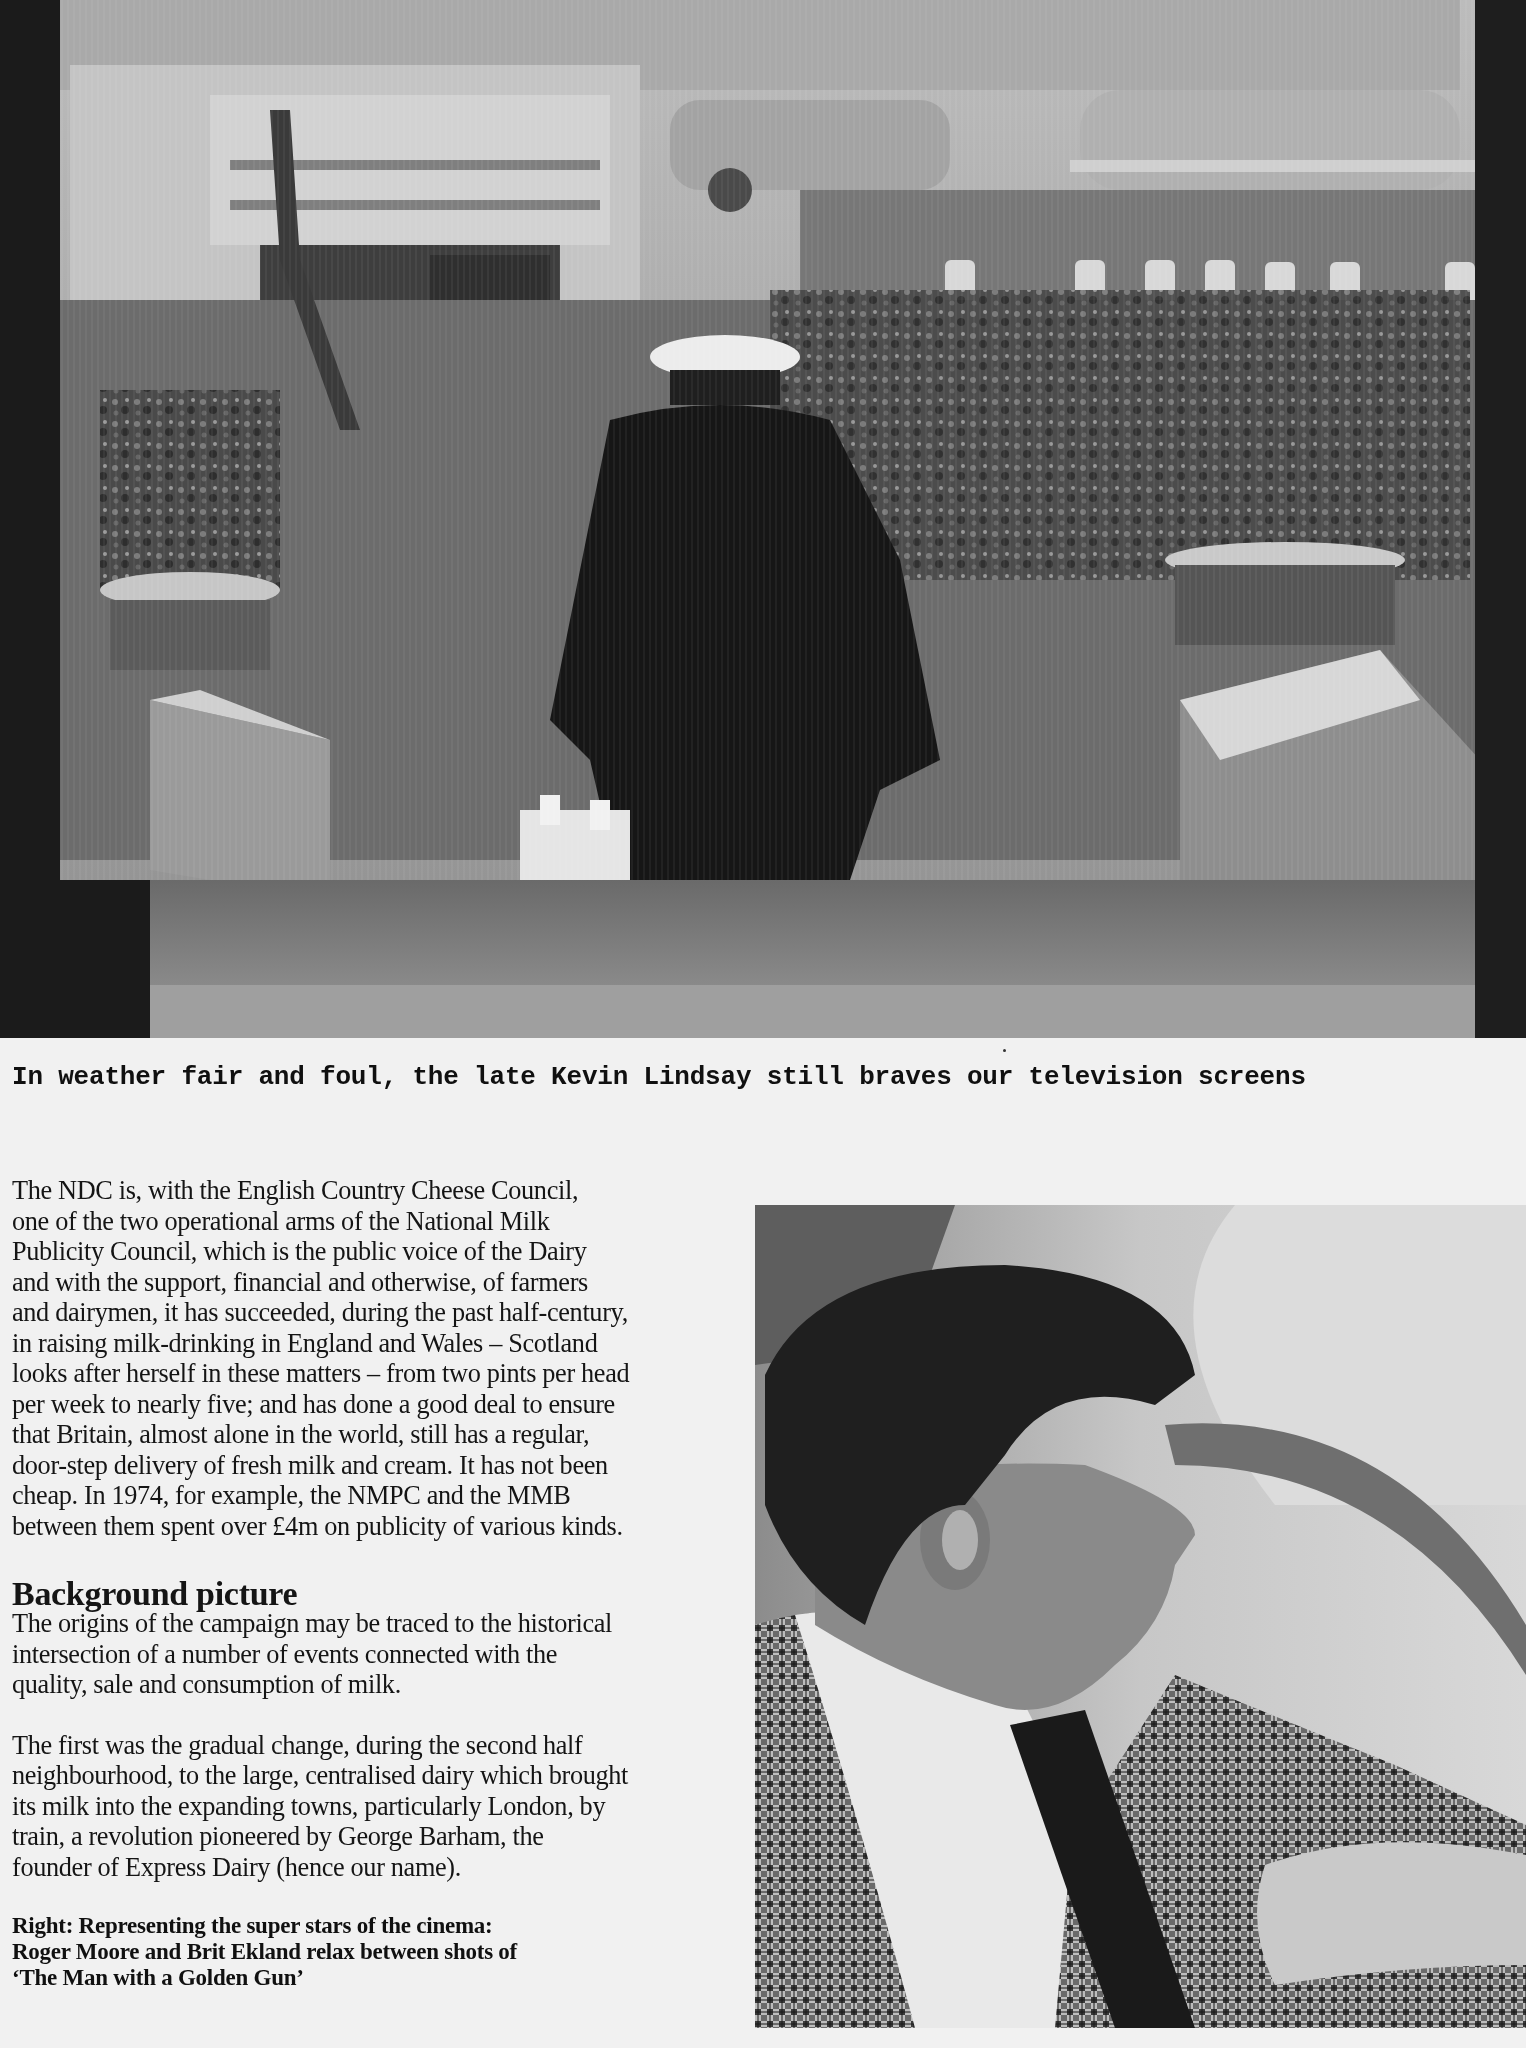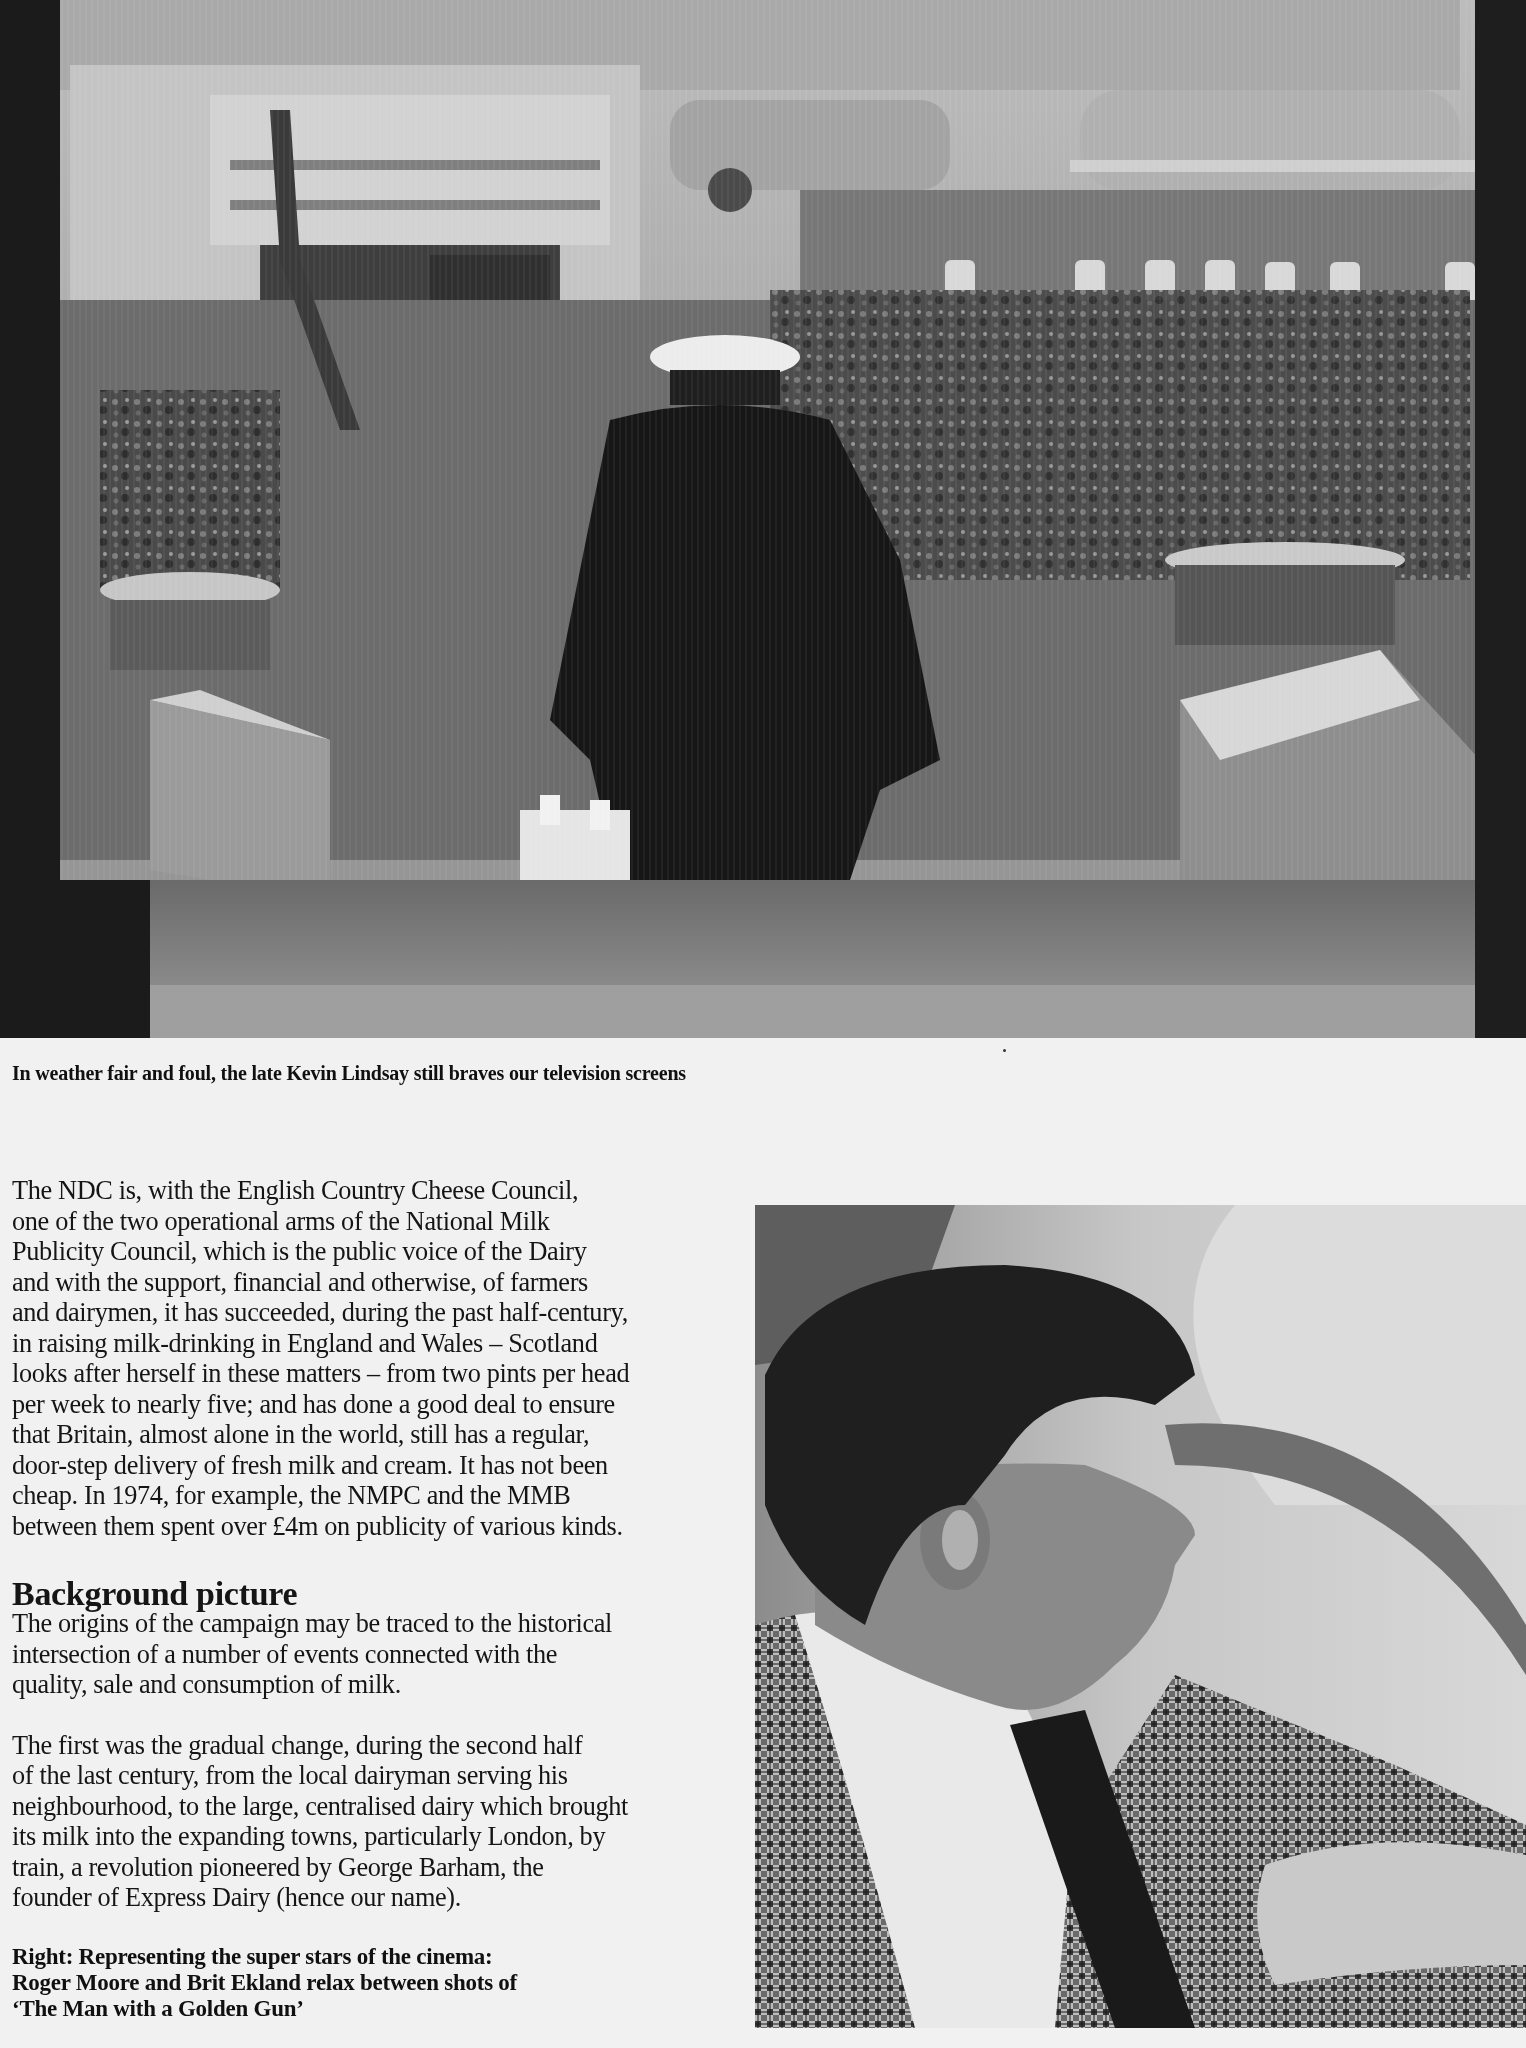--- a/index.html
+++ b/index.html
@@ -26,23 +26,23 @@
       overflow: hidden;
       background: #8a8a8a;
     }
     .photo-top svg { display: block; }
 
     
     .caption-top {
       position: absolute;
       left: 12px;
       top: 1062px;
-      font-family: Liberation Serif, serif;
+      font-family: Liberation Mono, monospace;
       font-weight: bold;
-      font-size: 20px;
+      font-size: 26px;
       letter-spacing: -0.2px;
       white-space: nowrap;
       color: #101010;
     }
 
     
     .column {
       position: absolute;
       left: 12px;
       top: 1176px;
@@ -217,21 +217,20 @@
   <p>
     <span class="line">The origins of the campaign may be traced to the historical</span>
     <span class="line">intersection of a number of events connected with the</span>
     <span class="line">quality, sale and consumption of milk.</span>
   </p>
 
   <div class="gap-2"></div>
 
   <p>
     <span class="line">The first was the gradual change, during the second half</span>
-    <span class="line">of the last century, from the local dairyman serving his</span>
     <span class="line">neighbourhood, to the large, centralised dairy which brought</span>
     <span class="line">its milk into the expanding towns, particularly London, by</span>
     <span class="line">train, a revolution pioneered by George Barham, the</span>
     <span class="line">founder of Express Dairy (hence our name).</span>
   </p>
 
   <div class="gap-3"></div>
 
   <p class="caption-bottom">
     <span class="line">Right: Representing the super stars of the cinema:</span>

